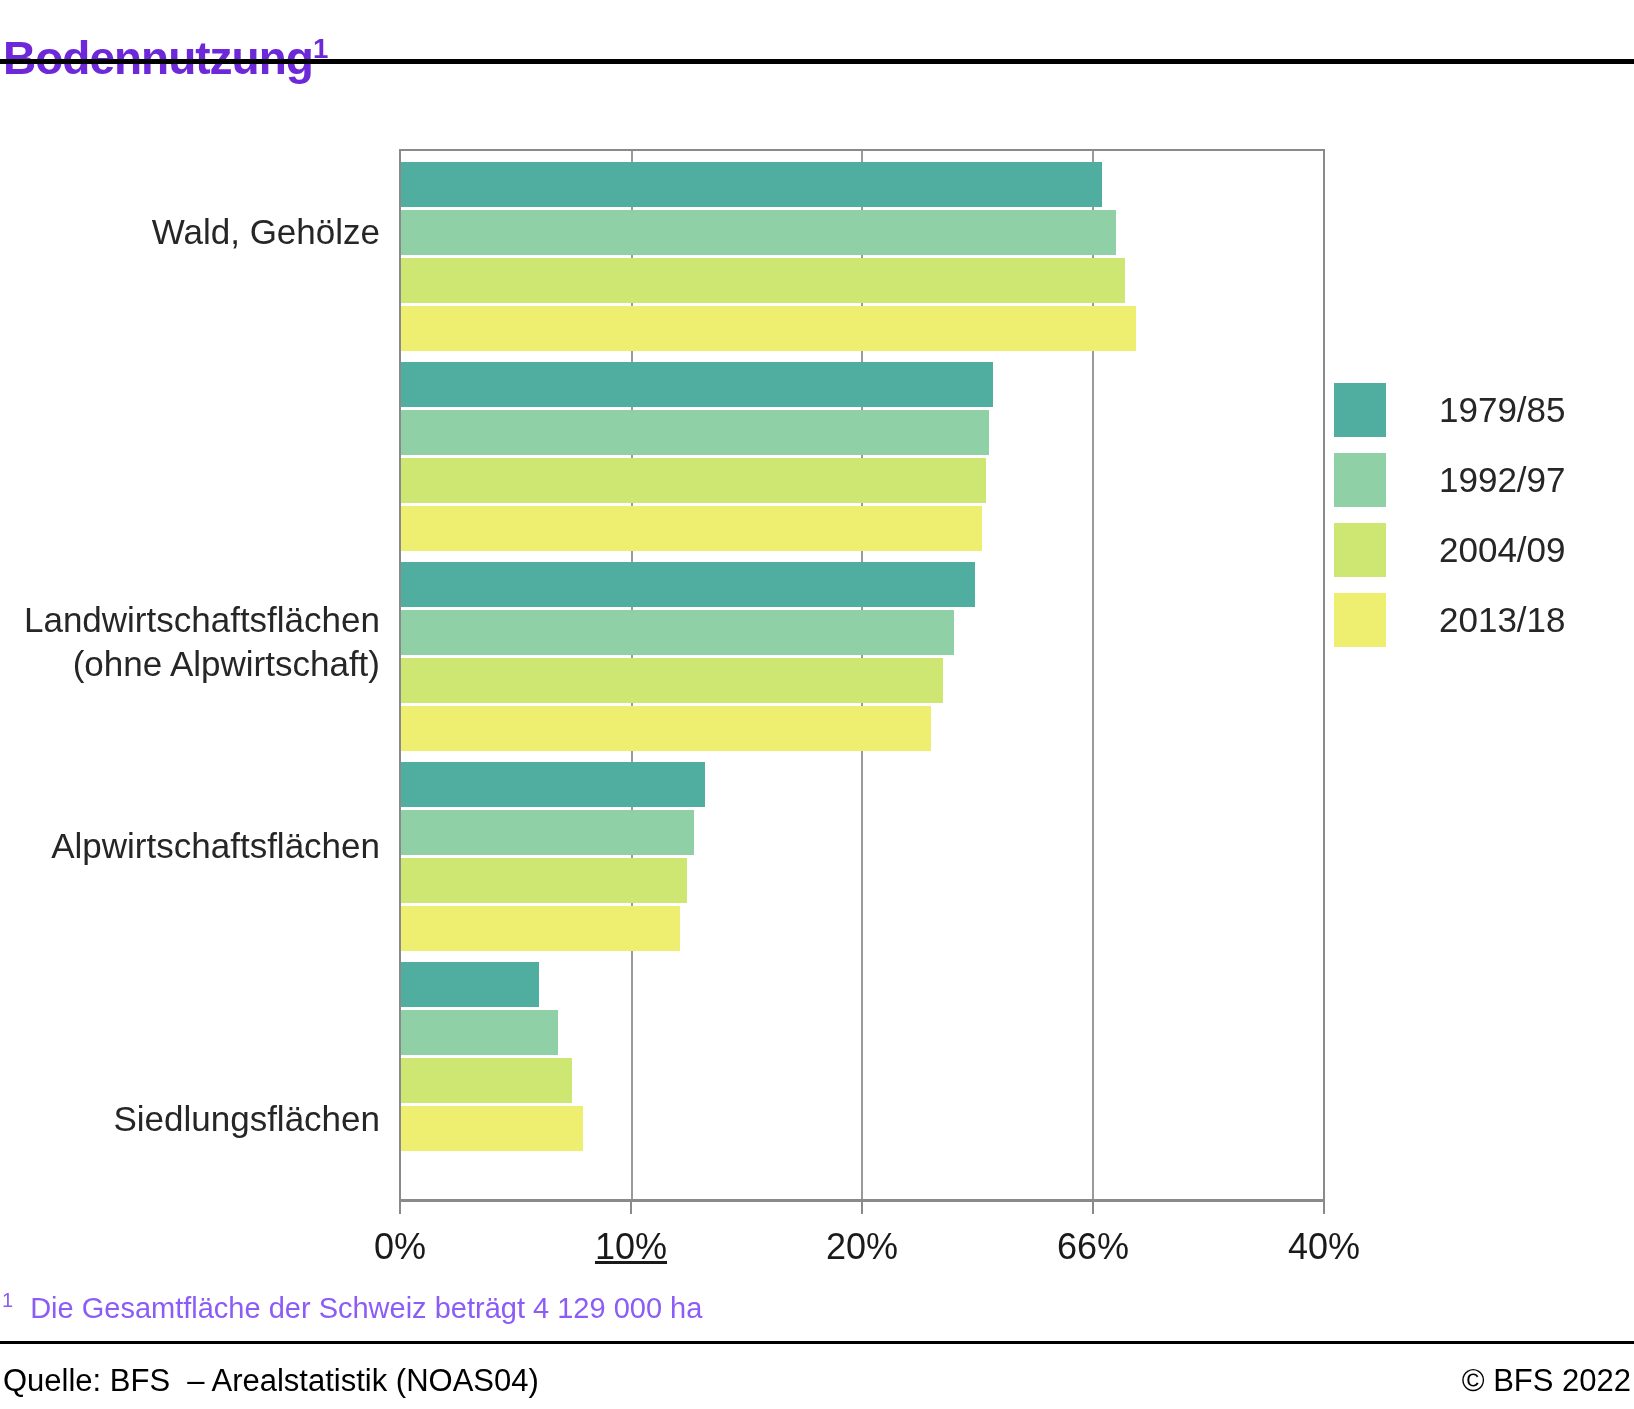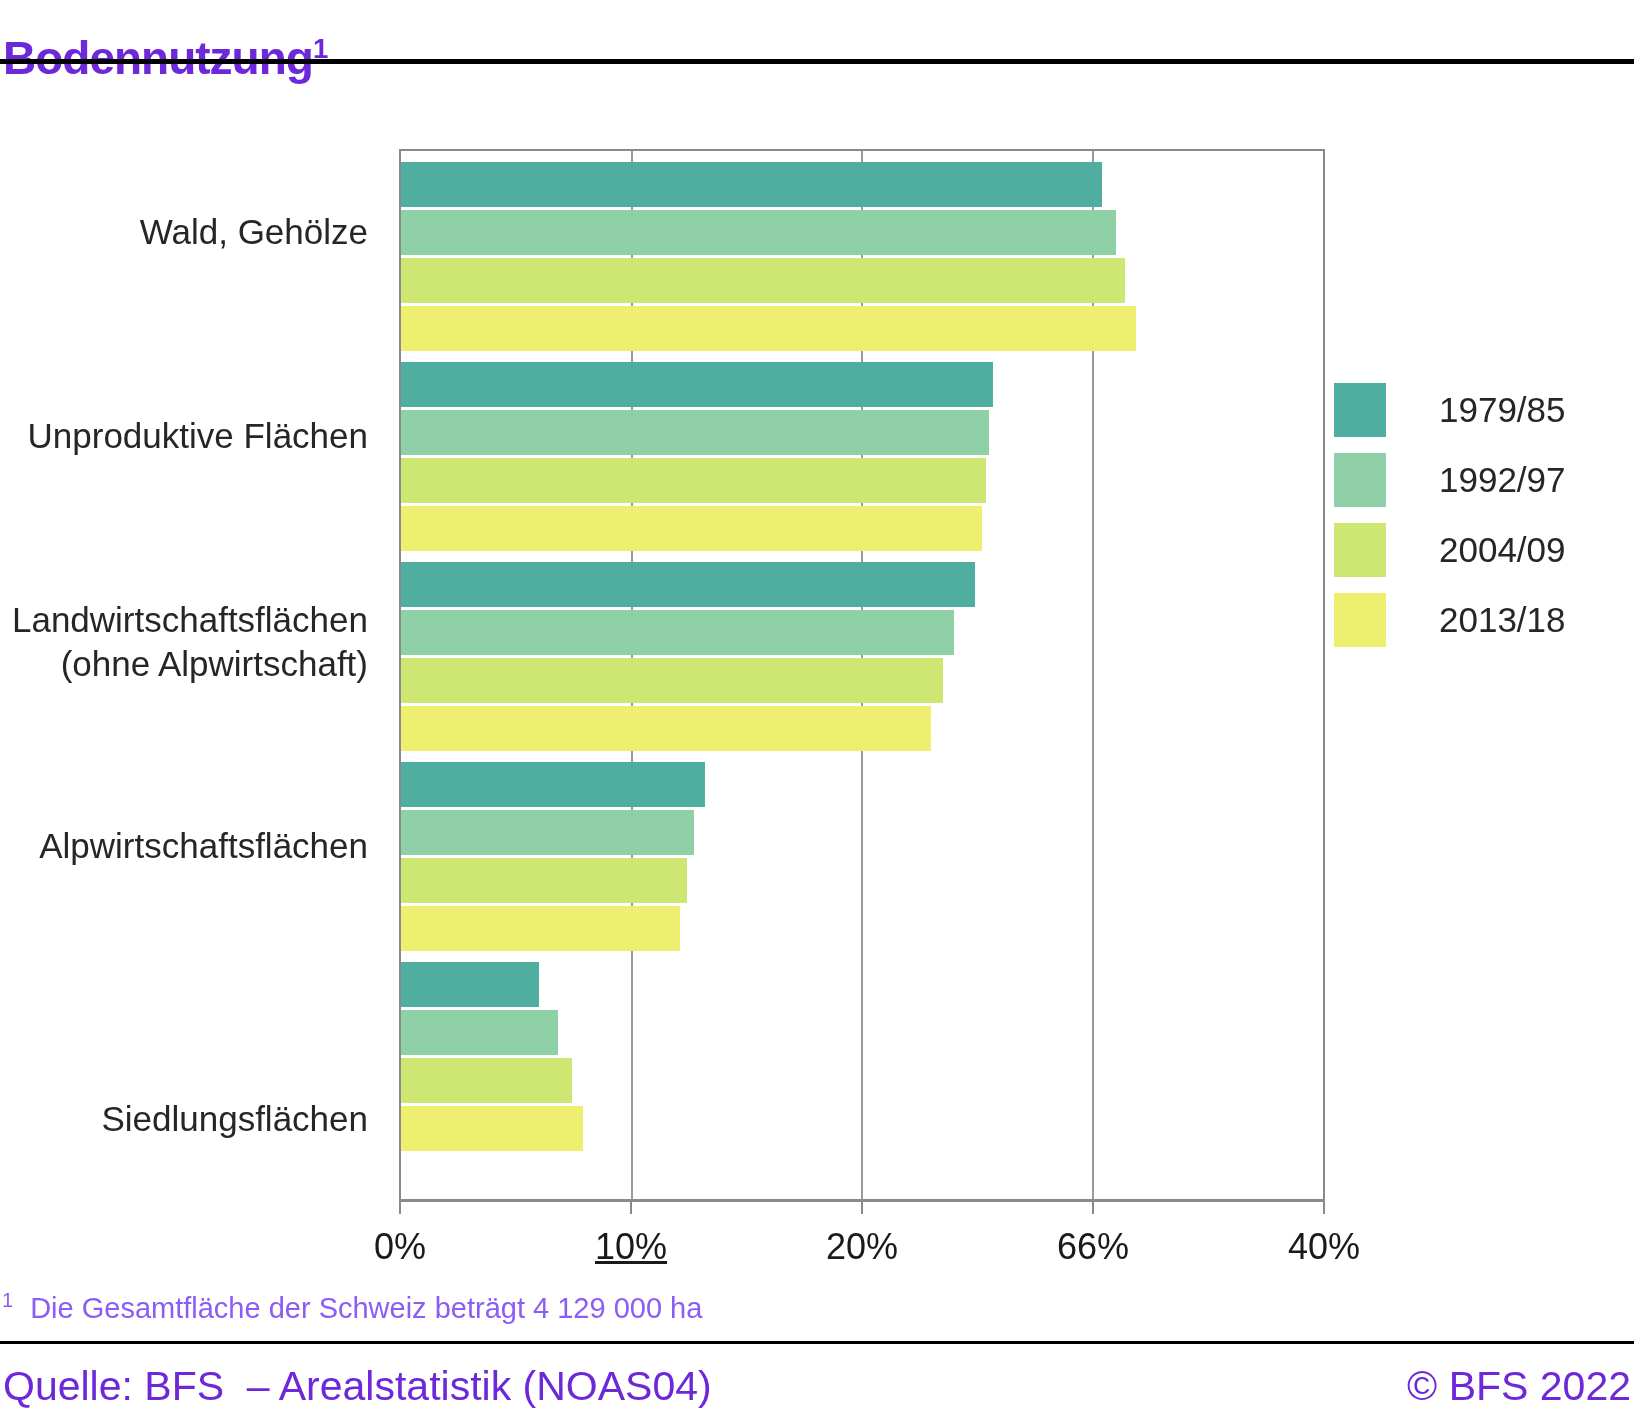--- a/index.html
+++ b/index.html
@@ -33,20 +33,21 @@
   }
   .bar-group { position: absolute; left: 0; width: 100%; }
   .bar { height: 45px; margin-bottom: 3px; }
   .bar:last-child { margin-bottom: 0; }
   .y-labels { position: absolute; left: 0; top: 0; width: 368px; height: 1409px; }
   .cat-label {
     position: absolute; left: 0; width: 368px;
     text-align: right; font-size: 35px; line-height: 1.27;
     color: #262626; white-space: pre-line;
     transform: translateY(-50%);
+    padding-left: 12px;
   }
   .x-tick {
     position: absolute; top: 1200px; width: 2px; height: 14px;
     background: #8a8a8a;
   }
   .x-tick-label {
     position: absolute; top: 1226px;
     font-size: 36px; color: #1a1a1a;
     transform: translateX(-50%); white-space: nowrap;
   }
@@ -59,33 +60,32 @@
     font-size: 29px; color: #8b5cf6;
   }
   .footnote sup { font-size: 20px; vertical-align: super; margin-right: 17px; }
   .footer-rule {
     position: absolute; left: 0; top: 1341px;
     width: 1634px; height: 3px; background: #000;
   }
   .footer {
     position: absolute; left: 3px; top: 1363px; width: 1628px;
     display: flex; justify-content: space-between; align-items: flex-end;
-    font-size: 41px; color: #6d28d9;
+    font-size: 31px; color: #000000;
   }
   .footer .src { white-space: pre-wrap; }
 </style>
 </head>
 <body>
 
 <h1 class="page-title"><span>Bodennutzung</span><sup>1</sup></h1>
 <div class="title-rule"></div>
 
 <div class="y-labels">
     <div class="cat-label" style="top: 232px;">Wald, Gehölze</div>
-    <div class="cat-label" style="top: 436px;">Unproduktive Flächen</div>
     <div class="cat-label" style="top: 846px;">Alpwirtschaftsflächen</div>
     <div class="cat-label" style="top: 642px;">Landwirtschaftsflächen
 (ohne Alpwirtschaft)</div>
     <div class="cat-label" style="top: 1094px; margin-top: 25px;">Siedlungsflächen</div>
   </div>
 
 <div class="plot">
   <div id="gridlines">
       <div class="gridline" style="left: 229.5px;"></div>
       <div class="gridline" style="left: 460px;"></div>

